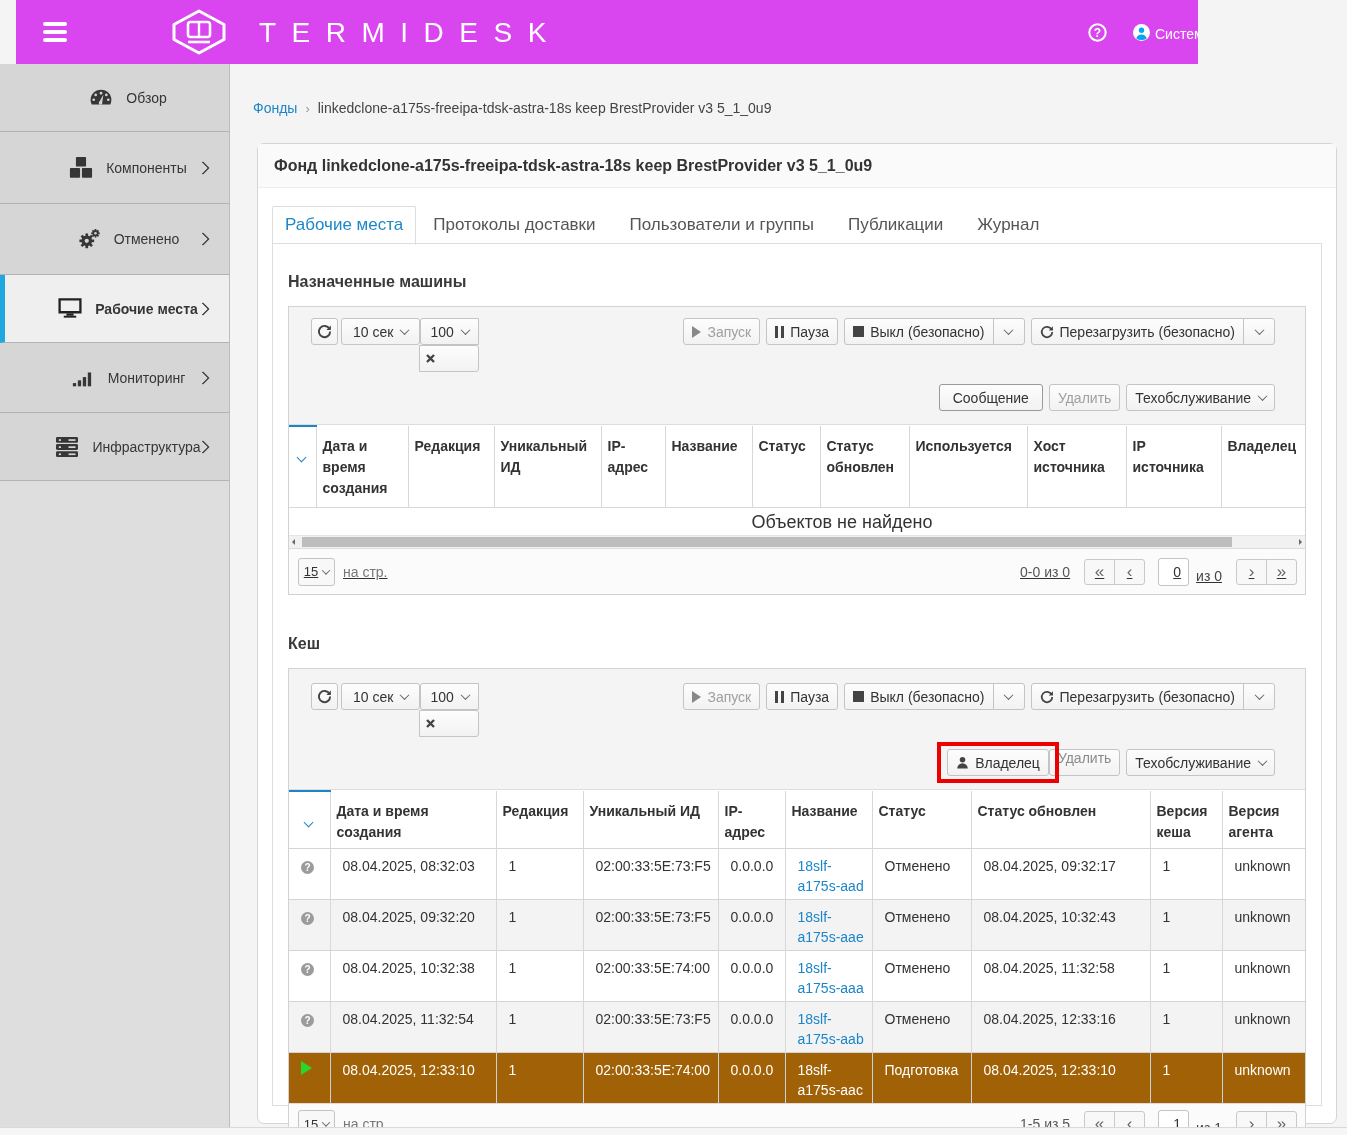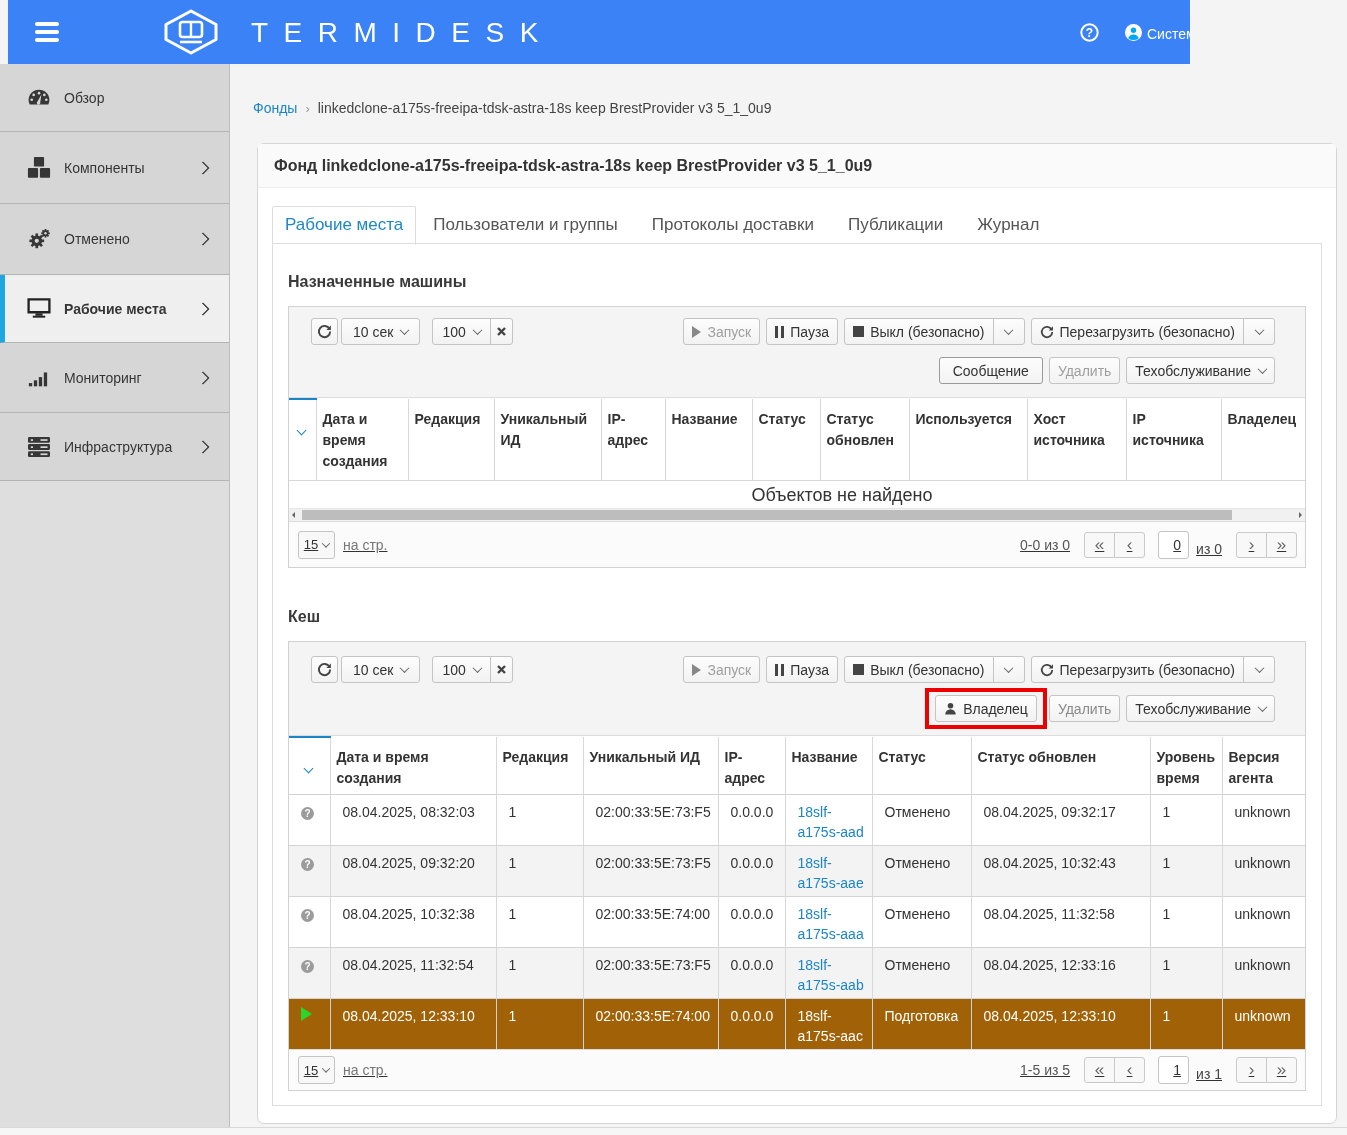--- a/index.html
+++ b/index.html
@@ -1,33 +1,33 @@
 <!DOCTYPE html>
 <html><head>
 <meta charset="utf-8">
 <style>
 * { margin:0; padding:0; box-sizing:border-box; }
 html,body { width:1347px; height:1135px; overflow:hidden; }
 body { font-family:"Liberation Sans", sans-serif; font-size:14px; color:#333; background:#f4f4f4; position:relative; }
 
 
-#topbar { position:absolute; left:8px; top:0; width:1182px; height:64px; background:#3b82f6; overflow:hidden; }
+#topbar { position:absolute; left:16px; top:0; width:1182px; height:64px; background:#d946ef; overflow:hidden; }
 #topbar .streak { position:absolute; background:rgba(255,255,255,0.10); width:2px; height:400px; }
 .burger { position:absolute; left:27px; top:22px; width:24px; }
 .burger div { height:4px; background:#fff; border-radius:2px; margin-bottom:4px; }
 .logo-hex { position:absolute; left:152px; top:9px; }
 .logo-text { position:absolute; left:243px; top:17px; color:#fff; font-size:28px; letter-spacing:15.5px; font-weight:400; }
 .help-ic { position:absolute; left:1072px; top:23px; }
 .user-ic { position:absolute; left:1117px; top:24px; }
 .user-name { position:absolute; left:1139px; top:26px; color:#fff; font-size:14px; white-space:nowrap; }
 .hdr-caret { position:absolute; left:1331px; top:29px; width:8px; height:8px; border-right:2px solid #fff; border-bottom:2px solid #fff; transform:rotate(45deg); }
 
 
 #sidebar { position:absolute; left:0; top:64px; width:230px; height:1063px; background:#dedede; border-right:1px solid #bdbdbd; }
-.menu-item { position:relative; height:68px; background:#d6d6d6; border-bottom:1px solid #b3b3b3; display:flex; align-items:center; color:#363636; font-size:14px; }
+.menu-item { position:relative; height:68px; background:#d6d6d6; border-bottom:1px solid #b3b3b3; display:flex; align-items:center; color:#363636; font-size:14px;justify-content:center; }
 .menu-item .mi-icon { width:24px; height:24px; margin-left:27px; display:flex; align-items:center; justify-content:center; }
 .menu-item .mi-label { margin-left:13px; }
 .menu-item .mi-arrow { position:absolute; right:21px; top:50%; width:10px; height:10px; border-right:2px solid #4d4d4d; border-bottom:2px solid #4d4d4d; transform:translateY(-50%) rotate(-45deg); border-radius:1px; }
 .menu-item:nth-child(2) { height:72px; } .menu-item:nth-child(3) { height:71px; } .menu-item:nth-child(5) { height:70px; }
 .menu-item.active { background:#efefef; font-weight:bold; border-left:5px solid #1fa8e0; }
 .menu-item.active .mi-icon { margin-left:22px; }
 
 
 #content { position:absolute; left:230px; top:64px; width:1117px; height:1071px; background:#f4f4f4; }
 #crumbs { position:absolute; left:23px; top:36px; white-space:nowrap; font-size:14px; color:#444; }
@@ -53,21 +53,21 @@
 .spacer { flex:1; }
 
 .btn { display:inline-flex; align-items:center; height:27px; background:linear-gradient(#fdfdfd,#f2f2f2); border:1px solid #c4c4c4; border-radius:3px; padding:0 8px; font-size:14px; color:#333; white-space:nowrap; }
 .btn.sm { padding:0 5px; }
 .btn.disabled { color:#9f9f9f; }
 .btn .bi { margin-right:6px; }
 .btn-group { display:inline-flex; }
 .btn-group .btn:not(:first-child) { border-top-left-radius:0; border-bottom-left-radius:0; margin-left:-1px; }
 .btn-group .btn:not(:last-child) { border-top-right-radius:0; border-bottom-right-radius:0; }
 .ml6 { margin-left:6px; } .ml3 { margin-left:3px; }
-.ml12 { margin-left:12px; }
+.ml12 { margin-left:0;flex-direction:column; }
 .caret-btn { width:32px; justify-content:center; padding:0; }
 .chev { display:inline-block; width:7px; height:7px; border-right:1.5px solid #666; border-bottom:1.5px solid #666; transform:rotate(45deg) translate(-1px,-1px); }
 .btn .chev.mls { margin-left:8px; }
 
 
 table.grid { border-collapse:collapse; table-layout:fixed; width:100%; }
 table.grid th, table.grid td { border-left:1px solid #d8d8d8; vertical-align:top; text-align:left; font-size:14px; padding:8px 12px; }
 table.grid th:first-child, table.grid td:first-child { border-left:none; }
 table.grid th { font-weight:bold; color:#333; line-height:21px; padding:10px 6px 8px 6px; }
 table.grid td { line-height:20px; color:#333; padding:7px 12px 3px; }
@@ -247,22 +247,22 @@
     <span class="mi-arrow"></span>
   </div>
 </div>
 
 <div id="content">
   <div id="crumbs"><a href="#">Фонды</a><span class="sep">›</span>linkedclone-a175s-freeipa-tdsk-astra-18s keep BrestProvider v3 5_1_0u9</div>
   <div id="card">
     <div id="card-header">Фонд linkedclone-a175s-freeipa-tdsk-astra-18s keep BrestProvider v3 5_1_0u9</div>
     <div id="tabs">
       <div class="tab active">Рабочие места</div>
+      <div class="tab">Протоколы доставки</div>
       <div class="tab">Пользователи и группы</div>
-      <div class="tab">Протоколы доставки</div>
       <div class="tab">Публикации</div>
       <div class="tab">Журнал</div>
     </div>
     <div id="tabbox">
       <h3 class="sec">Назначенные машины</h3>
       <div class="widget">
         <div class="toolbar">
           <div class="trow">
             <span class="btn sm">
                 <svg width="15" height="15" viewBox="0 0 16 16">
@@ -426,21 +426,21 @@
             <th class="sortcol">
                   <span class="sort-caret"></span>
                 </th>
             <th>Дата и время создания</th>
             <th>Редакция</th>
             <th>Уникальный ИД</th>
             <th>IP-адрес</th>
             <th>Название</th>
             <th>Статус</th>
             <th>Статус обновлен</th>
-            <th>Уровень время</th>
+            <th>Версия кеша</th>
             <th>Версия агента</th>
           </tr>
           <tr class="rowline">
             <td><span class="qmark">?</span></td>
             <td>08.04.2025, 08:32:03</td>
                 <td>1</td>
                 <td>02:00:33:5E:73:F5</td>
                 <td>0.0.0.0</td>
             <td><a href="#">18slf-<br>a175s-aad</a></td>
                 <td>Отменено</td>

